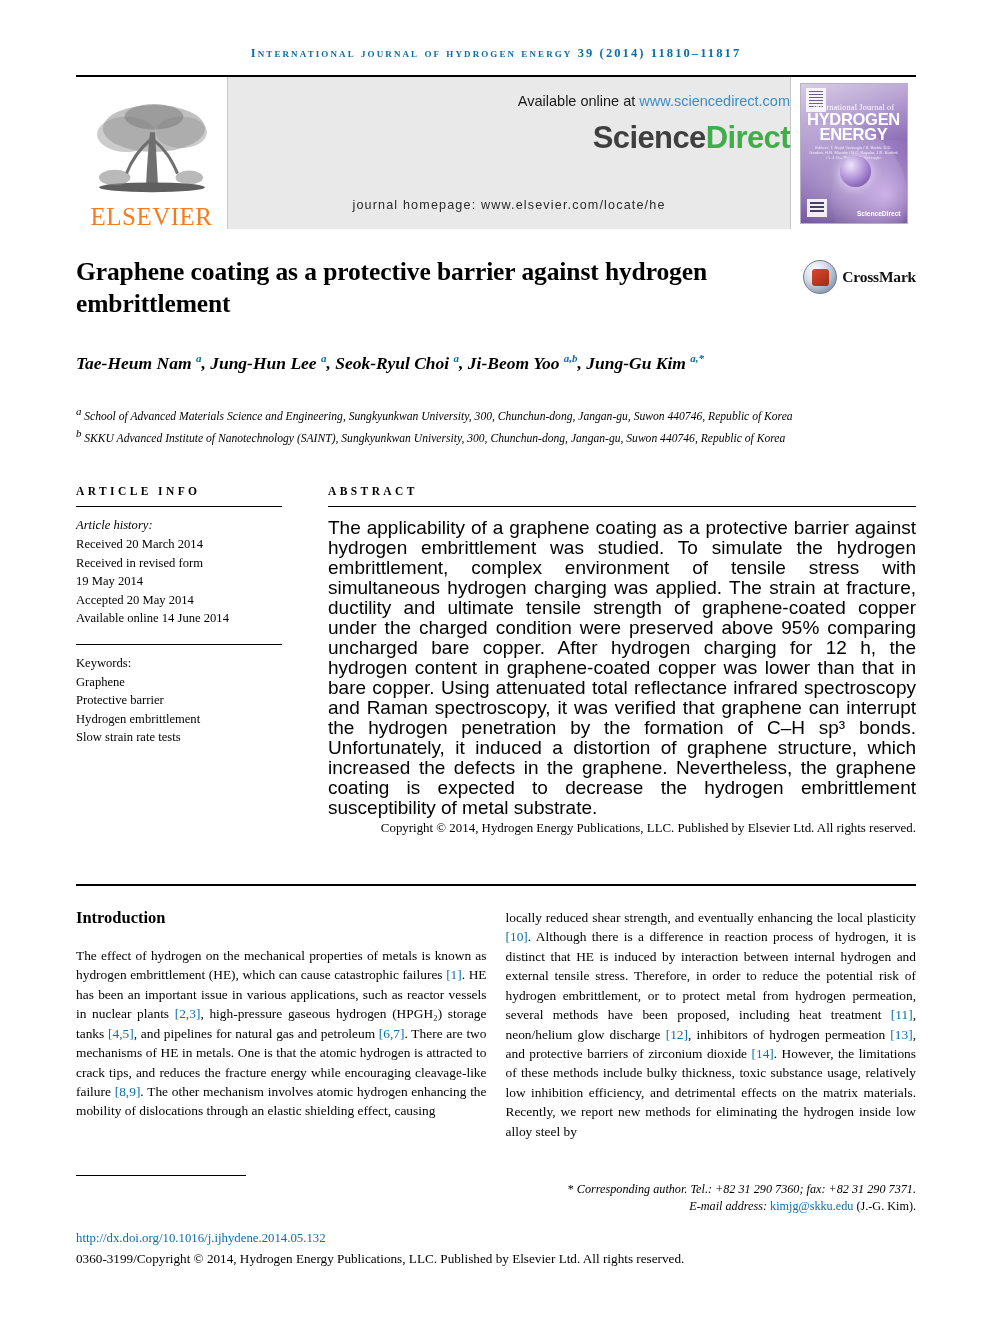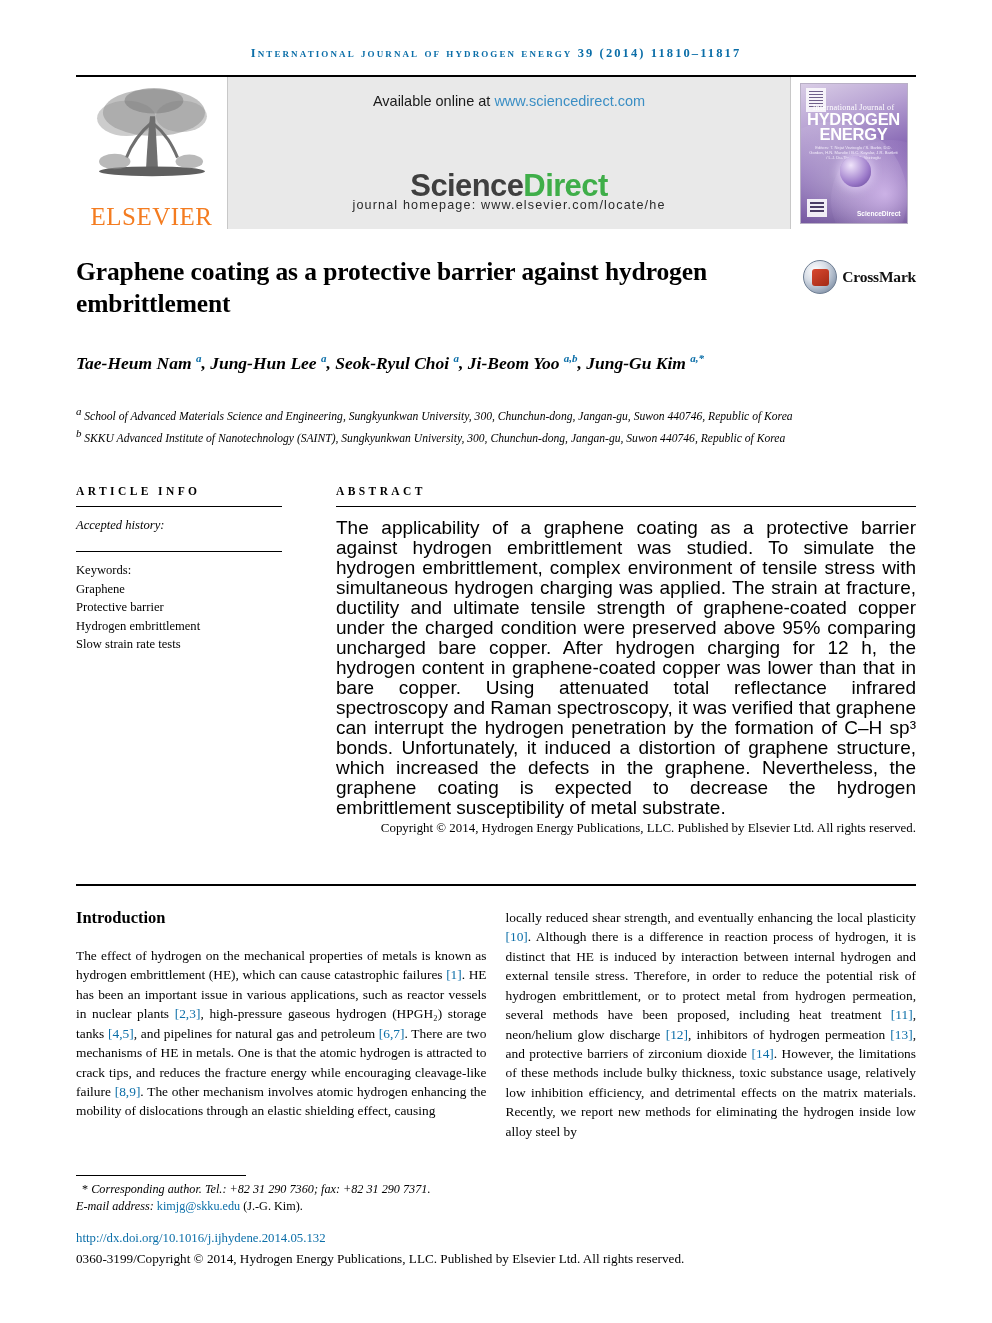--- a/index.html
+++ b/index.html
@@ -46,44 +46,43 @@
     height: 152px;
     margin-top: 2px;
   }
   .elsevier-box {
     width: 152px;
     flex: 0 0 152px;
     border-right: 1px solid #c8c8c8;
     display: flex;
     flex-direction: column;
     align-items: center;
-    justify-content: space-between;
+    justify-content: flex-end;
     padding-top: 6px;
     box-sizing: border-box;
     background: #fff;
   }
   .elsevier-tree { width: 118px; height: 104px; }
   .elsevier-word {
     color: #f47c20;
     font-family: "Liberation Serif", serif;
     font-size: 25px;
     letter-spacing: 0.5px;
     line-height: 1;
     margin-top: 1px;
   }
   .sd-band {
     flex: 1 1 auto;
     background: #e9e9e9;
     position: relative;
     display: flex;
     flex-direction: column;
-    align-items: center;
+    align-items: flex-end;
     box-sizing: border-box;
     padding-top: 16px;
-    gap: 48px;
   }
   .avail-line {
     font-family: "Liberation Sans", sans-serif;
     font-size: 14.5px;
     color: #1a1a1a;
   }
   .avail-line .sd-url { color: #3a8ec4; }
   .sd-logo {
     margin-top: 11px;
     font-family: "Liberation Sans", sans-serif;
@@ -247,21 +246,21 @@
     line-height: 16.4px;
     margin-top: 27px;
     max-width: 730px;
   }
   .affil sup { color: #000; }
 
   
   .info-abstract {
     display: flex;
     margin-top: 38px;
-    gap: 8px;
+    gap: 0;
   }
   .col-info {
     width: 232px;
     flex: 0 0 232px;
     padding-right: 26px;
     box-sizing: border-box;
   }
   .col-abstract {
     flex: 1 1 auto;
     padding-left: 20px;
@@ -345,20 +344,21 @@
   .foot-rule {
     width: 170px;
     border-top: 1px solid #000;
     margin-bottom: 5px;
   }
   .foot-line {
     font-family: "Liberation Serif", serif;
     font-size: 12.2px;
     line-height: 17.2px;
     font-style: italic;
+    text-align: right;
   }
   .foot-line .star { font-style: normal; }
   .foot-mail { color: #0b6ea8; font-style: normal; }
   .doi-line {
     font-family: "Liberation Serif", serif;
     font-size: 12.8px;
     color: #0b6ea8;
     margin-top: 16px;
   }
   .copy-line {
@@ -441,21 +441,28 @@
       <div><sup>a </sup><span>School of Advanced Materials Science and Engineering, Sungkyunkwan University, 300, Chunchun-dong, Jangan-gu, Suwon 440746, Republic of Korea</span></div>
       <div><sup>b </sup><span>SKKU Advanced Institute of Nanotechnology (SAINT), Sungkyunkwan University, 300, Chunchun-dong, Jangan-gu, Suwon 440746, Republic of Korea</span></div>
     </div>
 
   <div class="info-abstract">
 
     <div class="col-info">
       <div class="sec-label">ARTICLE INFO</div>
       <div class="rule-mid"></div>
       <div class="info-block">
-        <div class="ital">Accepted history:</div>
+        <div class="ital">Article history:</div>
+        <div>
+            <div>Received 20 March 2014</div>
+            <div>Received in revised form</div>
+            <div>19 May 2014</div>
+            <div>Accepted 20 May 2014</div>
+            <div>Available online 14 June 2014</div>
+          </div>
       </div>
       <div class="info-gap"></div>
       <div class="rule-mid"></div>
       <div class="kw-block">
         <div class="ital">Keywords:</div>
         <div>
             <div>Graphene</div>
             <div>Protective barrier</div>
             <div>Hydrogen embrittlement</div>
             <div>Slow strain rate tests</div>

